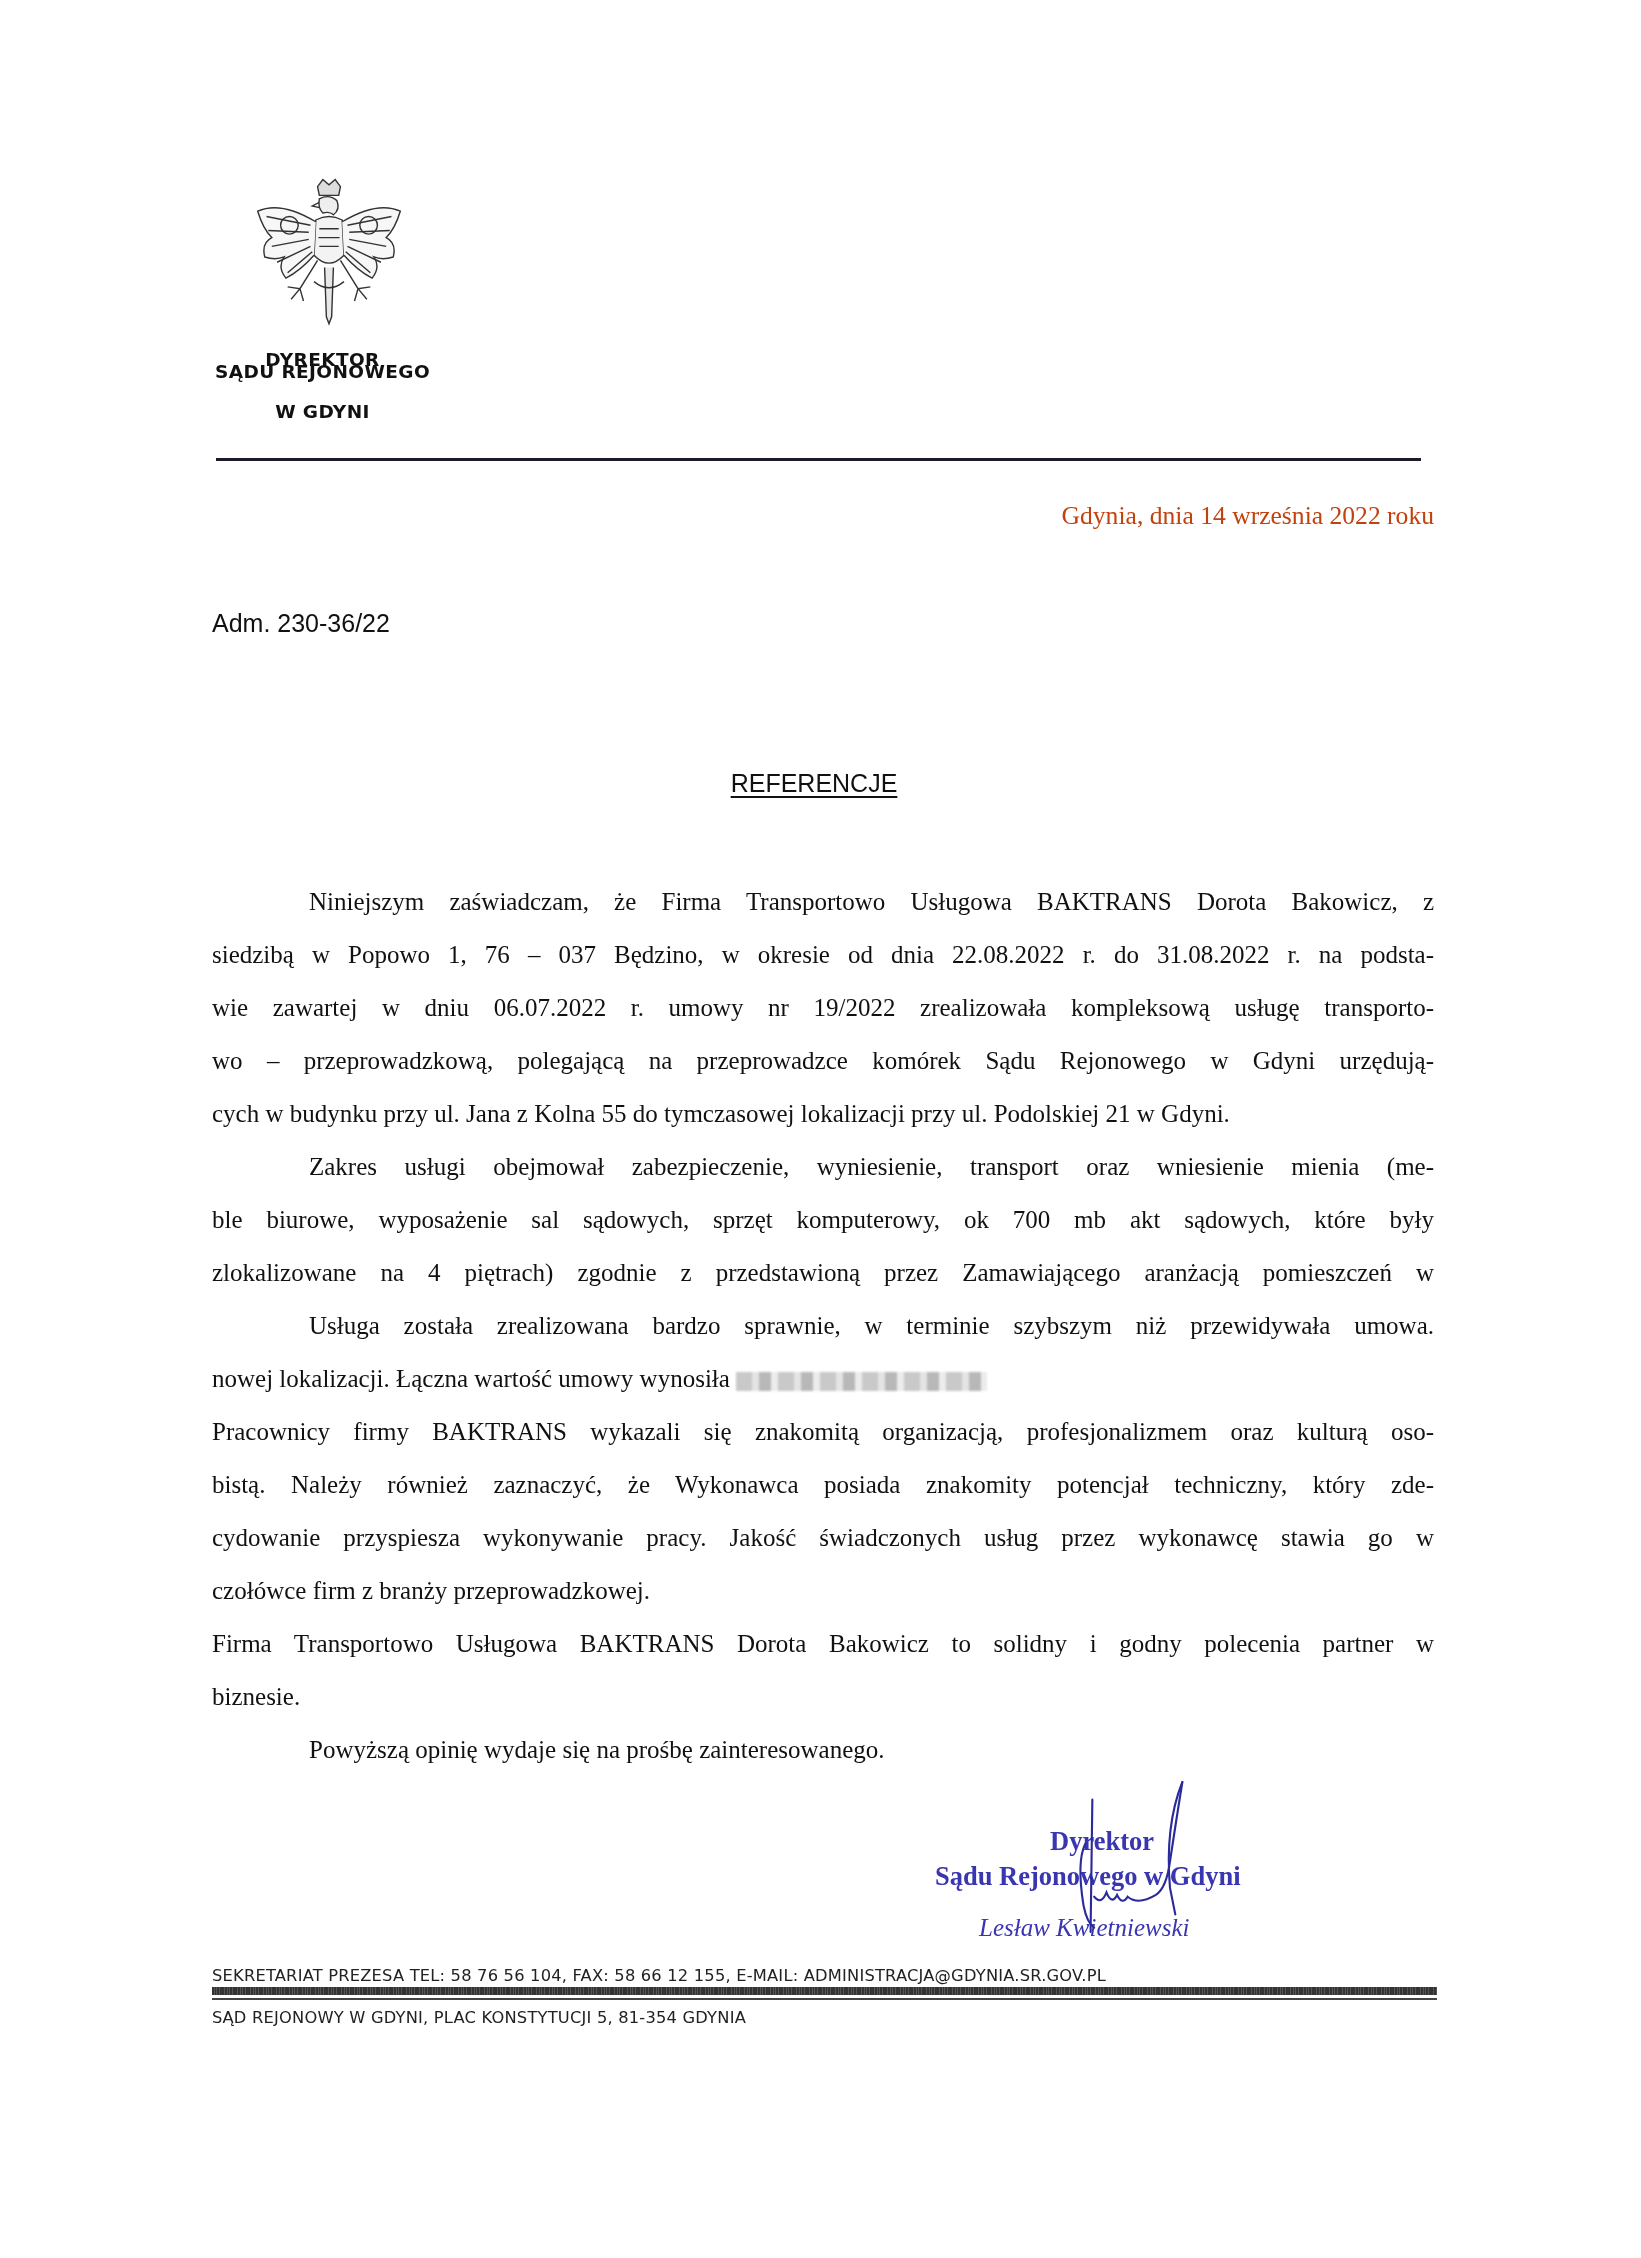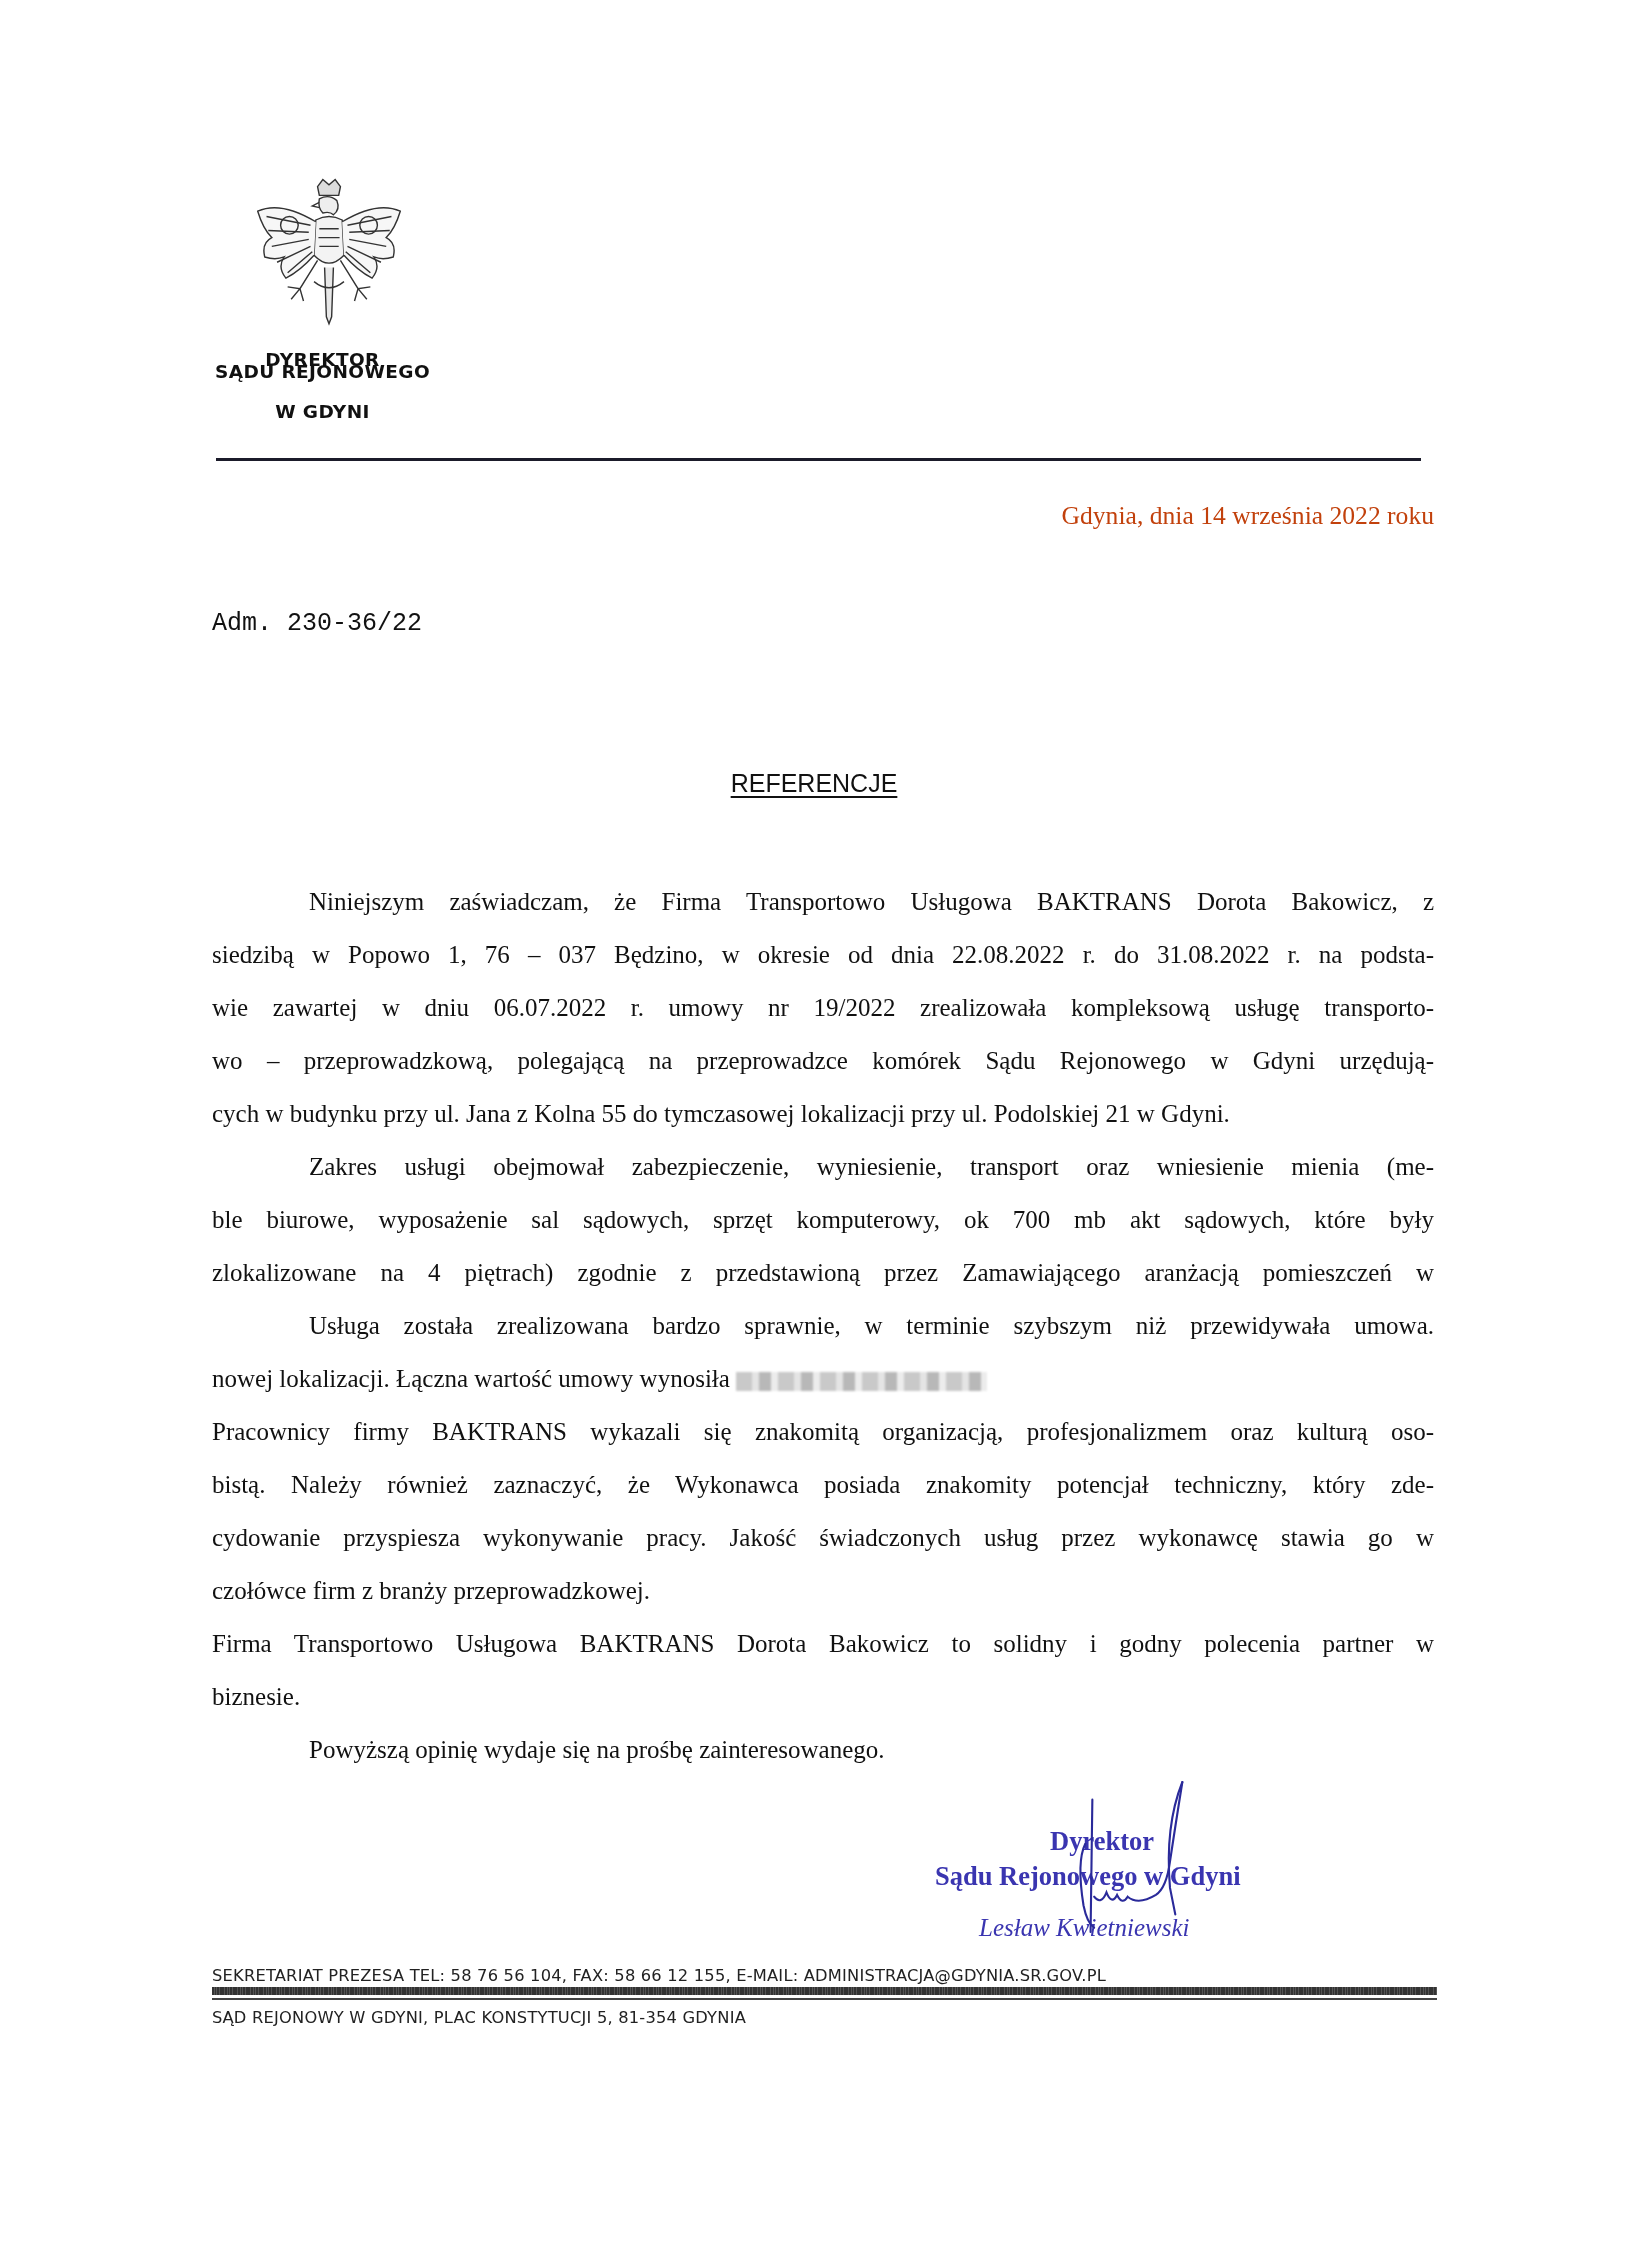--- a/index.html
+++ b/index.html
@@ -2,21 +2,21 @@
 <html style="font-size:14px"><head>
 <meta charset="utf-8">
 <style>
   html, body { margin: 0; padding: 0; background: #ffffff; }
   body { width: 1642px; height: 2258px; position: relative; overflow: hidden; color: #111; }
   .abs { position: absolute; }
   .emblem { left: 245px; top: 176px; width: 168px; height: 154px; }
   .hdr { left: 190px; width: 265px; text-align: center; font-family: "DejaVu Sans", sans-serif; font-weight: bold; font-size: 18.5px; letter-spacing: 0.4px; color: #111; }
   .rule-top { left: 216px; top: 458px; width: 1205px; height: 2.6px; background: #1b1b2a; }
   .date { right: 208px; top: 501px; font-family: Liberation Serif, serif; font-size: 25.6px; color: #c2410c; white-space: nowrap; margin-left: 14px; }
-  .adm { left: 212px; top: 609px; font-family: Liberation Mono, monospace; font-size: 25px; }
+  .adm { left: 212px; top: 609px; font-family: Liberation Sans, sans-serif; font-size: 25px; }
   .title { left: 0; width: 1513px; text-align: center; top: 769px; font-family: "Liberation Sans", sans-serif; font-size: 25px; }
   .title span { text-decoration: underline; text-underline-offset: 4.4px; margin-left: 115px; }
   .body { left: 212px; top: 875px; width: 1222px; font-family: Liberation Serif, serif; font-size: 25px; line-height: 53px; color: #111; }
   .line { display: block; white-space: nowrap; height: 53px; text-align: justify; text-align-last: justify; }
   .line.last { text-align-last: left; }
   .line.indent { padding-left: 97px; }
   .redacted { display: inline-block; width: 251px; height: 19.4px; vertical-align: middle;
     background: repeating-linear-gradient(90deg, #c9c9c9 0 16px, #e4e4e4 16px 23px, #b8b8b8 23px 35px, #ececec 35px 42px); filter: blur(1.1px); }
   .stamp { font-family: "Liberation Serif", serif; color: #3a35b0; font-weight: bold; }
   .stamp1 { left: 1050px; top: 1826px; font-size: 26.5px; }

